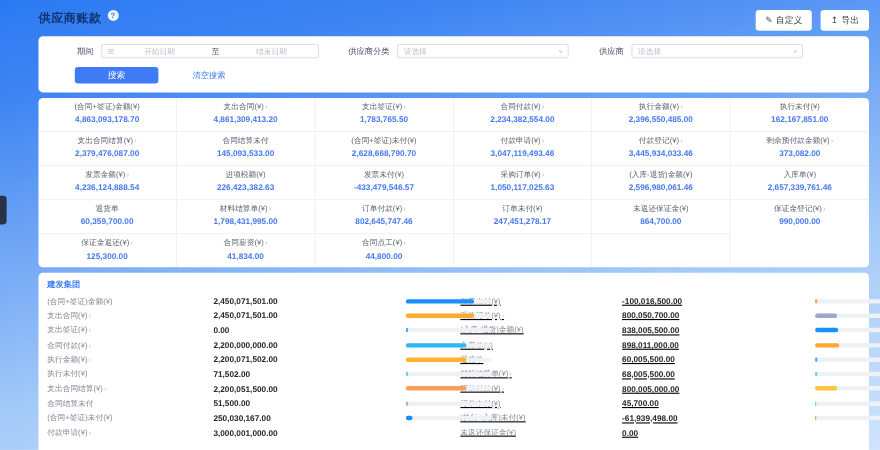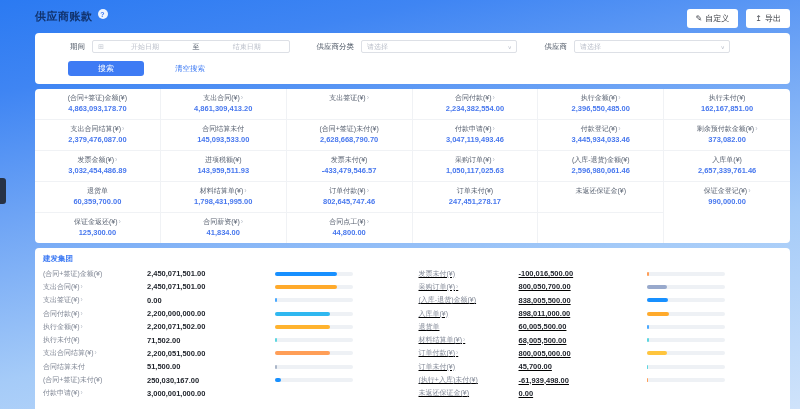--- a/index.html
+++ b/index.html
@@ -66,21 +66,21 @@
   .stat-label { font-size: 7px; color: #5a6372; line-height: 10px; white-space: nowrap; }
   .stat-arrow { color: #b8bec8; font-size: 7px; margin-left: 1px; }
   .stat-value { font-size: 7.5px; font-weight: bold; color: #4878ee; line-height: 11px; white-space: nowrap; }
   
   .table-card { margin-top: 5px; height: 200px; border-radius: 4px 4px 0 0; padding-top: 4px; }
   .group-name { font-size: 7.5px; font-weight: bold; color: #3e7bf4; padding: 2px 0 3px 8px; cursor: pointer; }
   .table-wrap { display: flex; }
   .half { width: 50%; }
   .t-row {
     height: 13.3px; display: grid; grid-template-columns: 104px 128px 80px;
-    align-items: center; padding-left: 8px;
+    align-items: center; padding-left: 8px; gap: 47px;
   }
   .half-right .t-row { grid-template-columns: 100px 128px 80px; padding-left: 6px; text-decoration: underline; }
   .t-label { font-size: 7px; color: #808795; white-space: nowrap; }
   .t-arrow { color: #b8bec8; font-size: 6.5px; margin-left: 1px; }
   .t-value { font-size: 7.5px; font-weight: bold; color: #22262e; white-space: nowrap; }
   .t-track { width: 78px; height: 4px; background: #eef1f5; border-radius: 2px; position: relative; }
   .t-bar { position: absolute; left: 0; top: 0; height: 4px; border-radius: 2px; min-width: 1.5px; }
   
   .edge-handle {
     position: absolute; left: 0; top: 178px; width: 6px; height: 26px;
@@ -141,20 +141,21 @@
     <div class="stat-value">4,863,093,178.70</div>
   </div>
 
   <div class="stat-cell">
     <div class="stat-label"><span class="lbl">支出合同(¥)</span><span class="stat-arrow">›</span></div>
     <div class="stat-value">4,861,309,413.20</div>
   </div>
 
   <div class="stat-cell">
     <div class="stat-label"><span class="lbl">支出签证(¥)</span><span class="stat-arrow">›</span></div>
+    <div class="stat-value">1,783,765.50</div>
   </div>
 
   <div class="stat-cell">
     <div class="stat-label"><span class="lbl">合同付款(¥)</span><span class="stat-arrow">›</span></div>
     <div class="stat-value">2,234,382,554.00</div>
   </div>
 
   <div class="stat-cell">
     <div class="stat-label"><span class="lbl">执行金额(¥)</span><span class="stat-arrow">›</span></div>
     <div class="stat-value">2,396,550,485.00</div>
@@ -190,26 +191,26 @@
     <div class="stat-value">3,445,934,033.46</div>
   </div>
 
   <div class="stat-cell">
     <div class="stat-label"><span class="lbl">剩余预付款金额(¥)</span><span class="stat-arrow">›</span></div>
     <div class="stat-value">373,082.00</div>
   </div>
 
   <div class="stat-cell">
     <div class="stat-label"><span class="lbl">发票金额(¥)</span><span class="stat-arrow">›</span></div>
-    <div class="stat-value">3,032,454,486.89</div>
+    <div class="stat-value">4,236,124,888.54</div>
   </div>
 
   <div class="stat-cell">
     <div class="stat-label"><span class="lbl">进项税额(¥)</span></div>
-    <div class="stat-value">143,959,511.93</div>
+    <div class="stat-value">226,423,382.63</div>
   </div>
 
   <div class="stat-cell">
     <div class="stat-label"><span class="lbl">发票未付(¥)</span></div>
     <div class="stat-value">-433,479,546.57</div>
   </div>
 
   <div class="stat-cell">
     <div class="stat-label"><span class="lbl">采购订单(¥)</span><span class="stat-arrow">›</span></div>
     <div class="stat-value">1,050,117,025.63</div>
@@ -241,20 +242,21 @@
   </div>
 
   <div class="stat-cell">
     <div class="stat-label"><span class="lbl">订单未付(¥)</span></div>
     <div class="stat-value">247,451,278.17</div>
   </div>
 
 
   <div class="stat-cell">
     <div class="stat-label"><span class="lbl">未返还保证金(¥)</span></div>
+    <div class="stat-value">864,700.00</div>
   </div>
 
   <div class="stat-cell last-row">
     <div class="stat-label"><span class="lbl">保证金登记(¥)</span><span class="stat-arrow">›</span></div>
     <div class="stat-value">990,000.00</div>
   </div>
 
   <div class="stat-cell last-row">
     <div class="stat-label"><span class="lbl">保证金返还(¥)</span><span class="stat-arrow">›</span></div>
     <div class="stat-value">125,300.00</div>

